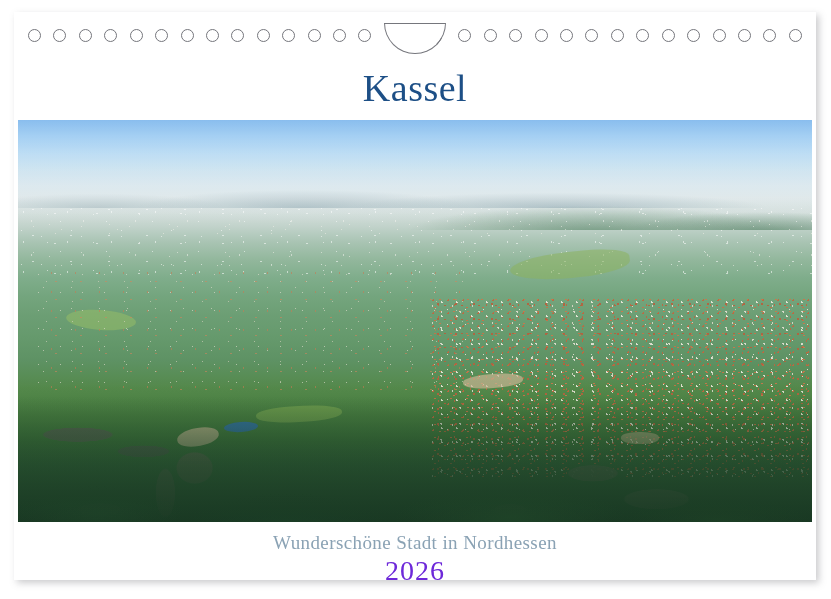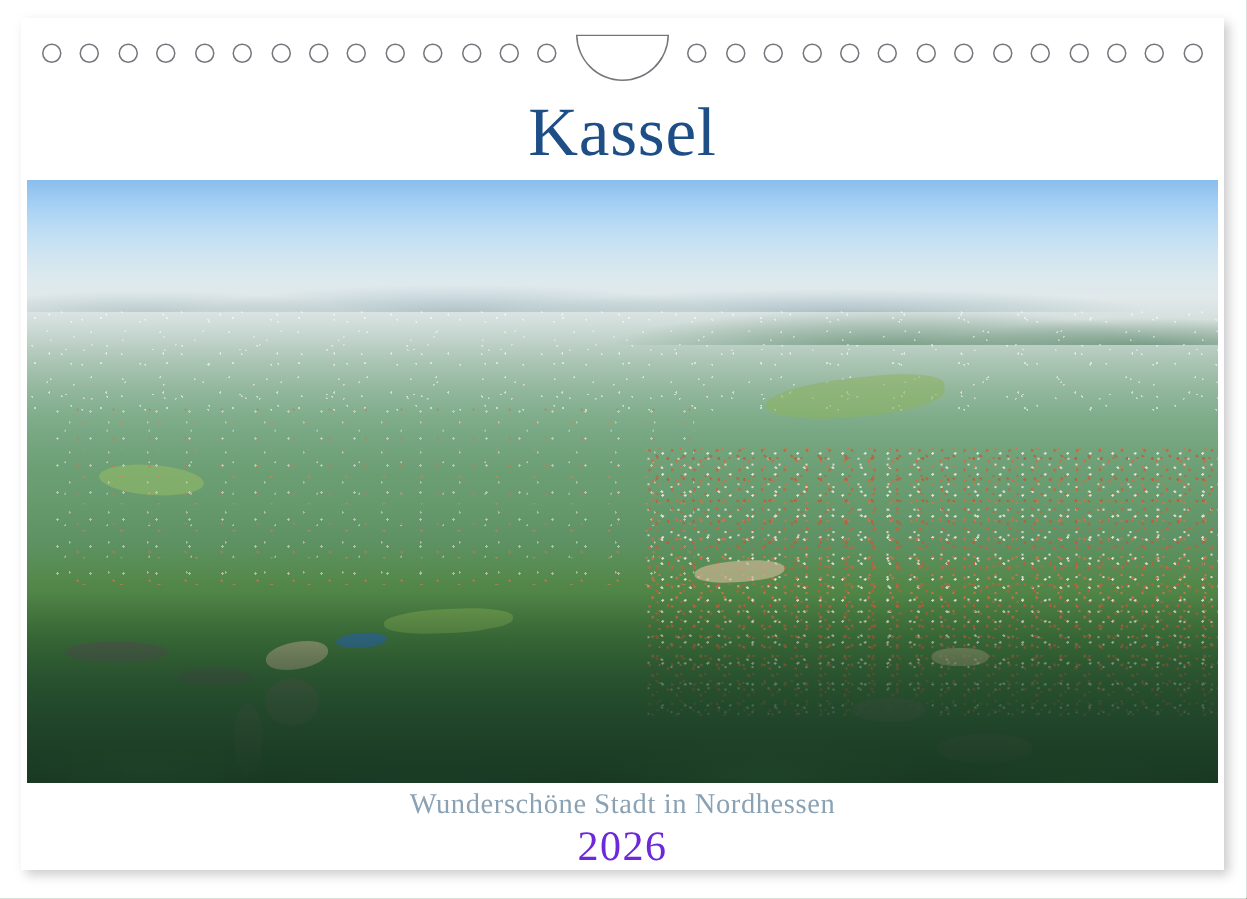--- a/index.html
+++ b/index.html
@@ -86,21 +86,21 @@
     width: 802px;
     height: 60px;
     display: flex;
     align-items: center;
     justify-content: center;
     background: #ffffff;
   }
 
   .cal-title {
     font-family: "Liberation Serif", serif;
-    font-size: 46px;
+    font-size: 38px;
     line-height: 1;
     letter-spacing: 0.5px;
     color: #1d4f86;
     font-weight: 400;
     white-space: nowrap;
   }
 
   
   .photo-frame {
     position: absolute;
@@ -342,21 +342,21 @@
     position: absolute;
     left: 0;
     top: 510px;
     width: 802px;
     height: 58px;
     background: #ffffff;
     display: flex;
     flex-direction: column;
     align-items: center;
     justify-content: flex-start;
-    padding-top: 5px;
+    padding-top: 11px;
     box-sizing: border-box;
   }
 
   .subtitle {
     font-family: "Liberation Serif", serif;
     font-size: 19px;
     line-height: 1.05;
     color: #8aa2b4;
     letter-spacing: 0.4px;
     white-space: nowrap;

